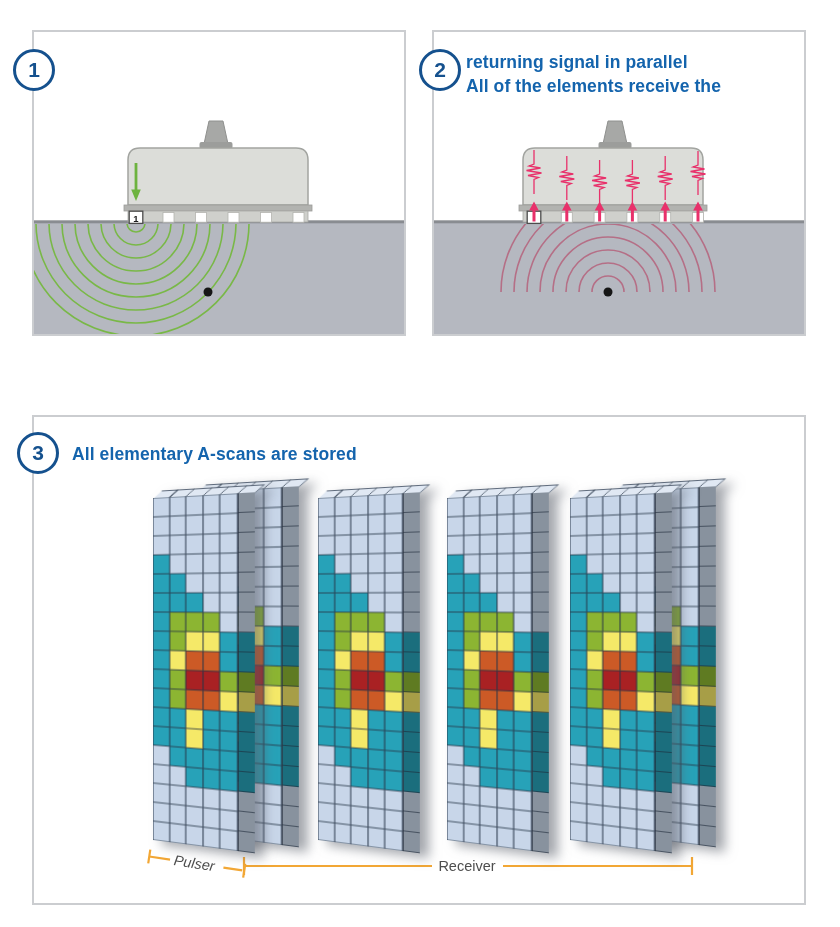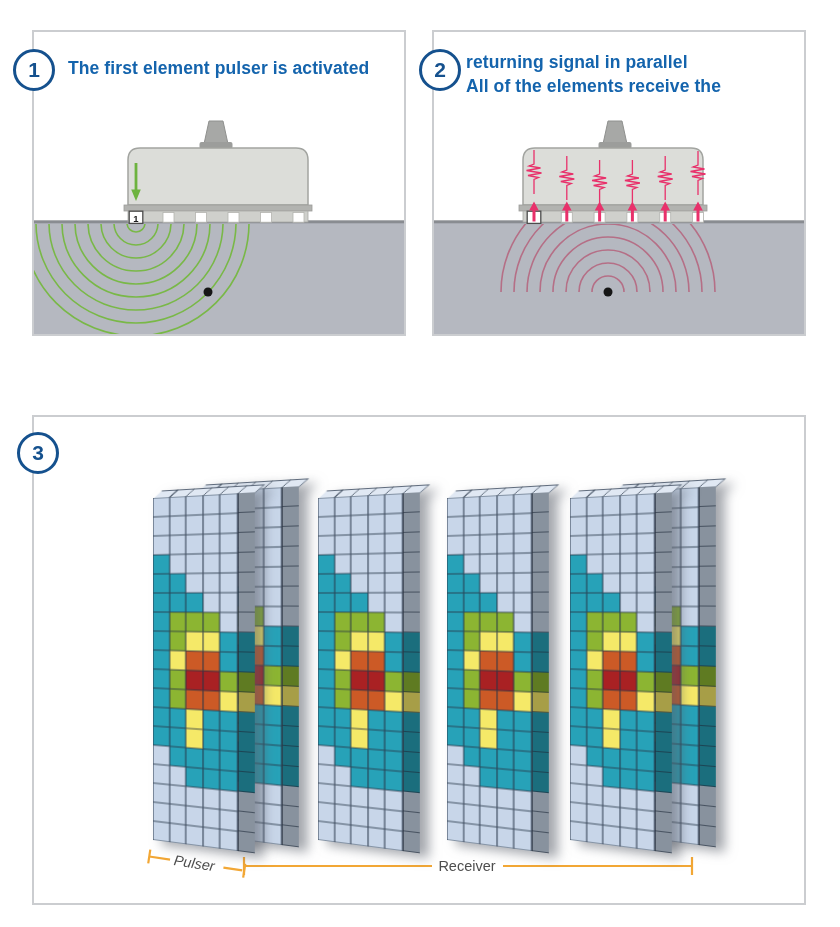--- a/index.html
+++ b/index.html
@@ -140,33 +140,33 @@
         </g>
         <circle cx="176" cy="262" r="4.5" fill="#161616"></circle>
       </svg>
   </div>
 
   <div class="panel" id="panel3"></div>
 
   <div class="step-badge" style="left:13px;top:49px">
     <span>1</span>
   </div>
-  <div class="ptitle" style="left:68px;top:57px;width:330px">The first element pulser is activated</div>
 
   <div class="step-badge" style="left:419px;top:49px">
     <span>2</span>
   </div>
   <div class="ptitle" style="left:466px;top:51px;width:310px">
     <div>returning signal in parallel</div>
     <div>All of the elements receive the</div>
   </div>
 
   <div class="step-badge" style="left:17px;top:432px">
     <span>3</span>
   </div>
+  <div class="ptitle" style="left:72px;top:443px;width:400px">All elementary A-scans are stored</div>
 
   <div id="slab-layer">
       <div class="slab-wrap" style="left: 197px; top: 492px; z-index: 1;">
         <div class="slab3d">
           <div class="slab-top"></div>
           <div class="slab-face">
             <div class="mcell" style="background: rgb(200, 214, 233);"></div>
             <div class="mcell" style="background: rgb(200, 214, 233);"></div>
             <div class="mcell" style="background: rgb(200, 214, 233);"></div>
             <div class="mcell" style="background: rgb(200, 214, 233);"></div>

